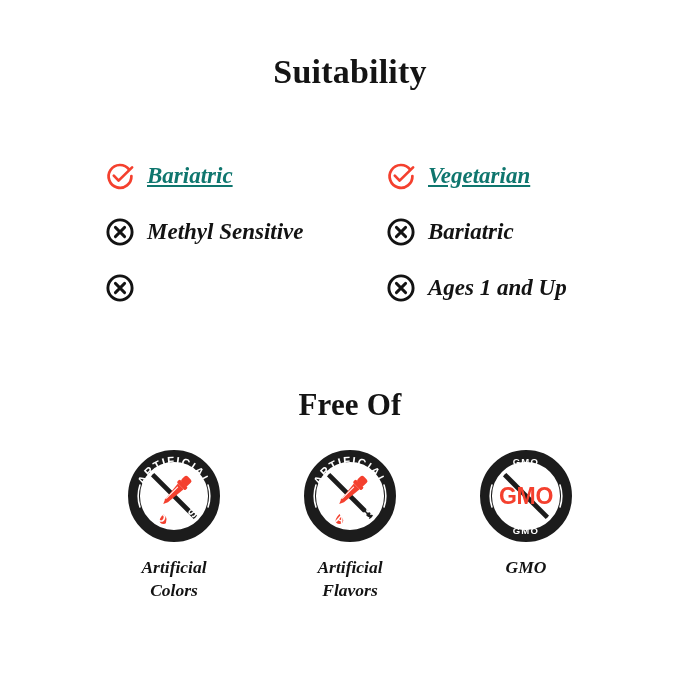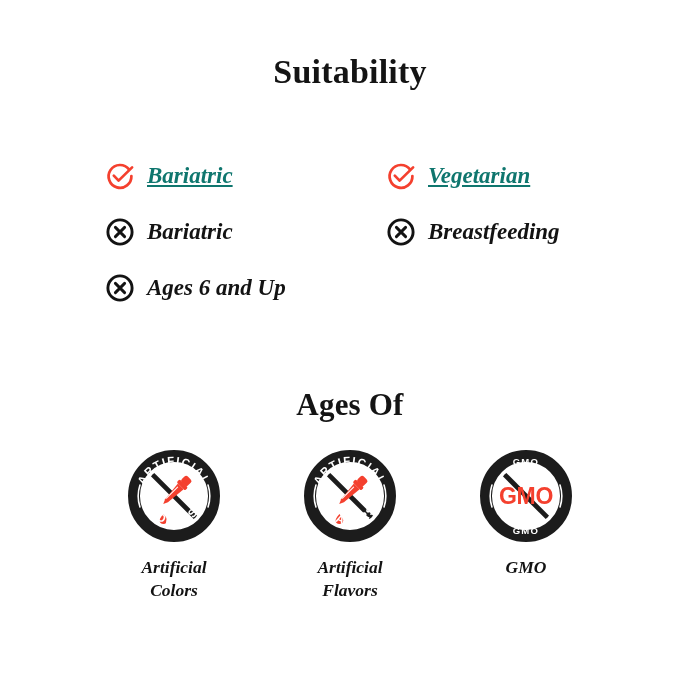--- a/index.html
+++ b/index.html
@@ -127,56 +127,64 @@
   <div class="suit-item allowed">
     <span class="suit-icon">
       <svg viewBox="0 0 30 30" width="30" height="30" aria-hidden="true">
         <path d="M24.0 8.4 A11.4 11.4 0 1 0 26.4 15.0" fill="none" stroke="#F4402E" stroke-width="2.7" stroke-linecap="round"></path>
         <path d="M8.8 14.6 L13.6 19.6 L27.1 6.4" fill="none" stroke="#F4402E" stroke-width="2.7" stroke-linecap="round" stroke-linejoin="round"></path>
       </svg>
     </span>
     <span class="suit-label">Vegetarian</span>
   </div>
 
+  <div class="suit-item excluded">
+    <span class="suit-icon">
+      <svg viewBox="0 0 30 30" width="30" height="30" aria-hidden="true">
+        <circle cx="15" cy="15" r="12.1" fill="none" stroke="#131313" stroke-width="2.9"></circle>
+        <path d="M10.4 10.4 L19.6 19.6 M19.6 10.4 L10.4 19.6" stroke="#131313" stroke-width="2.9" stroke-linecap="round"></path>
+      </svg>
+    </span>
+    <span class="suit-label">Methyl Sensitive</span>
+  </div>
 
 
   <div class="suit-item excluded">
     <span class="suit-icon">
       <svg viewBox="0 0 30 30" width="30" height="30" aria-hidden="true">
         <circle cx="15" cy="15" r="12.1" fill="none" stroke="#131313" stroke-width="2.9"></circle>
         <path d="M10.4 10.4 L19.6 19.6 M19.6 10.4 L10.4 19.6" stroke="#131313" stroke-width="2.9" stroke-linecap="round"></path>
       </svg>
     </span>
     <span class="suit-label">Bariatric</span>
   </div>
 
 
   <div class="suit-item excluded">
     <span class="suit-icon">
       <svg viewBox="0 0 30 30" width="30" height="30" aria-hidden="true">
         <circle cx="15" cy="15" r="12.1" fill="none" stroke="#131313" stroke-width="2.9"></circle>
         <path d="M10.4 10.4 L19.6 19.6 M19.6 10.4 L10.4 19.6" stroke="#131313" stroke-width="2.9" stroke-linecap="round"></path>
       </svg>
     </span>
-    <span class="suit-label">Breastfeeding</span>
-  </div>
-
-  <div class="suit-item excluded">
-    <span class="suit-icon">
-      <svg viewBox="0 0 30 30" width="30" height="30" aria-hidden="true">
-        <circle cx="15" cy="15" r="12.1" fill="none" stroke="#131313" stroke-width="2.9"></circle>
-        <path d="M10.4 10.4 L19.6 19.6 M19.6 10.4 L10.4 19.6" stroke="#131313" stroke-width="2.9" stroke-linecap="round"></path>
-      </svg>
-    </span>
-    <span class="suit-label">Ages 6 and Up</span>
+  </div>
+
+  <div class="suit-item excluded">
+    <span class="suit-icon">
+      <svg viewBox="0 0 30 30" width="30" height="30" aria-hidden="true">
+        <circle cx="15" cy="15" r="12.1" fill="none" stroke="#131313" stroke-width="2.9"></circle>
+        <path d="M10.4 10.4 L19.6 19.6 M19.6 10.4 L10.4 19.6" stroke="#131313" stroke-width="2.9" stroke-linecap="round"></path>
+      </svg>
+    </span>
+    <span class="suit-label">Ages 1 and Up</span>
   </div>
 
 </div>
 
-<div id="free-of-title" class="section-title">Ages Of</div>
+<div id="free-of-title" class="section-title">Free Of</div>
 
 <div id="freeof-row">
 
   <div class="freeof-item">
     <span class="badge-svg">
       <svg viewBox="0 0 100 100" width="92" height="92" aria-hidden="true">
         <defs>
           <path id="arcTopA" d="M 16 50 A 34 34 0 0 1 84 50"></path>
           <path id="arcBotA" d="M 18.5 50 A 31.5 31.5 0 0 0 81.5 50"></path>
           <clipPath id="innerClipA">

